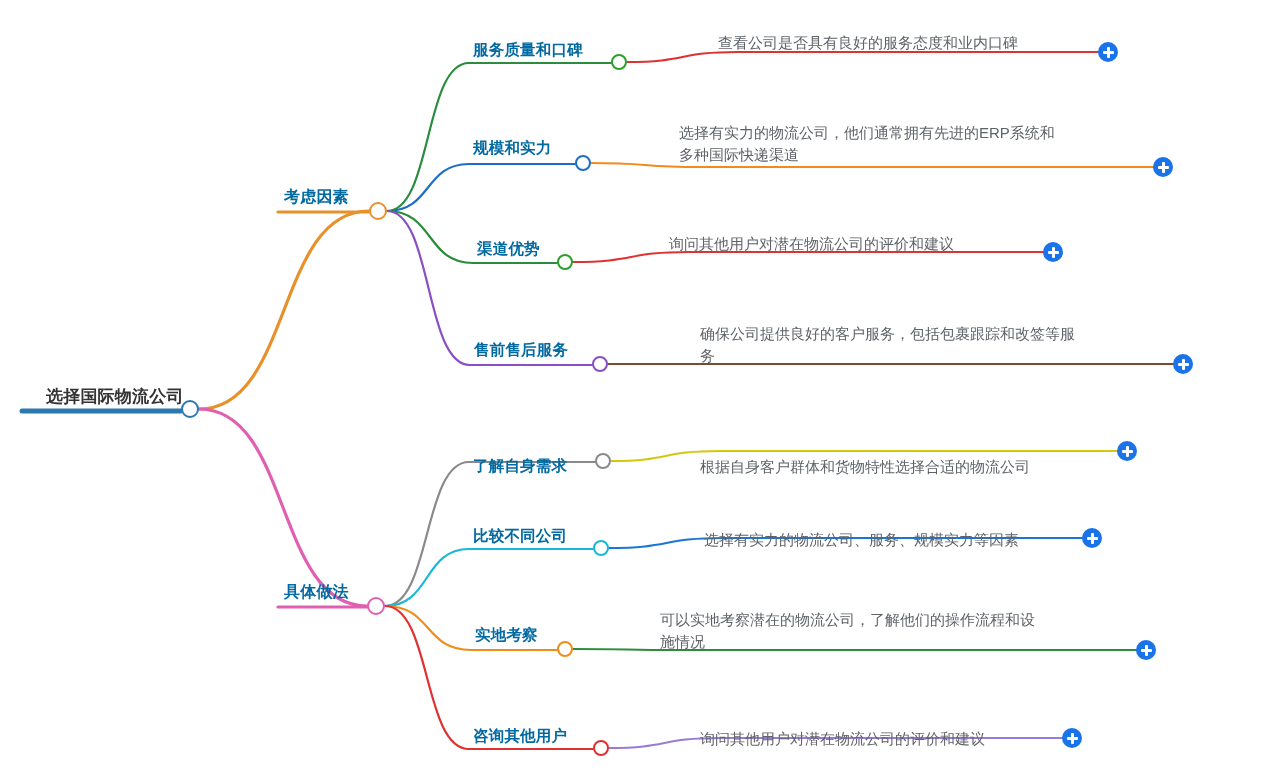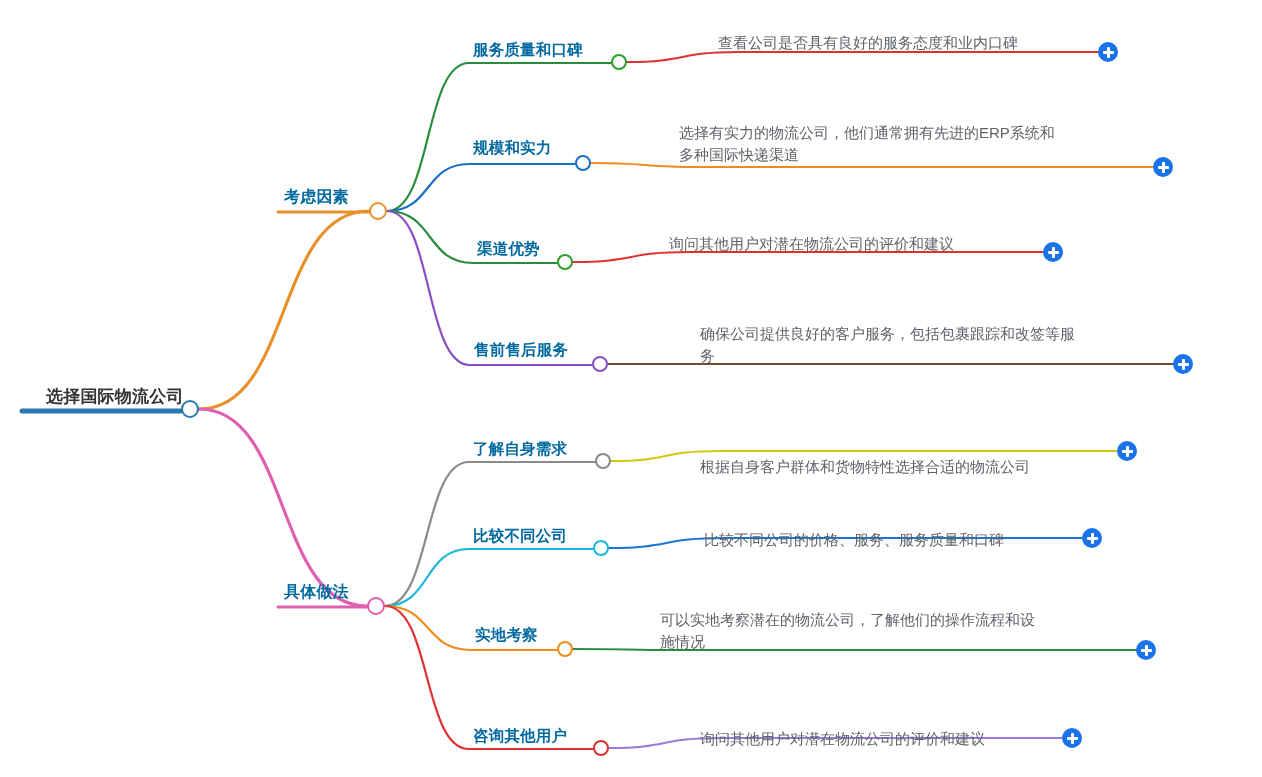--- a/index.html
+++ b/index.html
@@ -129,27 +129,27 @@
       <div class="dot" style="left: 557px; top: 254px; width: 16px; height: 16px; border-color: rgb(42, 160, 42);"></div>
       <div class="desc-label" style="left: 669px; top: 233px;">询问其他用户对潜在物流公司的评价和建议</div>
       <div class="plus-btn" style="left: 1043px; top: 242px; background: rgb(26, 115, 232);"></div>
       <div class="node-label lvl2" style="left: 474px; top: 340px;">售前售后服务</div>
       <div class="dot" style="left: 592px; top: 356px; width: 16px; height: 16px; border-color: rgb(138, 79, 196);"></div>
       <div class="desc-label" style="left: 700px; top: 323px;">确保公司提供良好的客户服务，包括包裹跟踪和改签等服
 务</div>
       <div class="plus-btn" style="left: 1173px; top: 354px; background: rgb(26, 115, 232);"></div>
       <div class="node-label lvl1" style="left: 284px; top: 583px;">具体做法</div>
       <div class="dot" style="left: 367px; top: 597px; width: 18px; height: 18px; border-color: rgb(224, 95, 176);"></div>
-      <div class="node-label lvl2" style="left: 473px; top: 439px;">了解自身需求</div>
+      <div class="node-label lvl2" style="left: 473px; top: 456px;">了解自身需求</div>
       <div class="dot" style="left: 595px; top: 453px; width: 16px; height: 16px; border-color: rgb(138, 138, 138);"></div>
       <div class="desc-label" style="left: 700px; top: 456px;">根据自身客户群体和货物特性选择合适的物流公司</div>
       <div class="plus-btn" style="left: 1117px; top: 441px; background: rgb(26, 115, 232);"></div>
       <div class="node-label lvl2" style="left: 473px; top: 526px;">比较不同公司</div>
       <div class="dot" style="left: 593px; top: 540px; width: 16px; height: 16px; border-color: rgb(26, 184, 216);"></div>
-      <div class="desc-label" style="left: 704px; top: 529px;">比较不同公司的价格、服务、服务质量和口碑</div>
+      <div class="desc-label" style="left: 704px; top: 529px;">选择有实力的物流公司、服务、规模实力等因素</div>
       <div class="plus-btn" style="left: 1082px; top: 528px; background: rgb(26, 115, 232);"></div>
       <div class="node-label lvl2" style="left: 475px; top: 625px;">实地考察</div>
       <div class="dot" style="left: 557px; top: 641px; width: 16px; height: 16px; border-color: rgb(240, 140, 26);"></div>
       <div class="desc-label" style="left: 660px; top: 609px;">可以实地考察潜在的物流公司，了解他们的操作流程和设
 施情况</div>
       <div class="plus-btn" style="left: 1136px; top: 640px; background: rgb(26, 115, 232);"></div>
       <div class="node-label lvl2" style="left: 473px; top: 726px;">咨询其他用户</div>
       <div class="dot" style="left: 593px; top: 740px; width: 16px; height: 16px; border-color: rgb(224, 49, 49);"></div>
       <div class="desc-label" style="left: 700px; top: 728px; text-align: right;">询问其他用户对潜在物流公司的评价和建议</div>
       <div class="plus-btn" style="left: 1062px; top: 728px; background: rgb(26, 115, 232);"></div>

